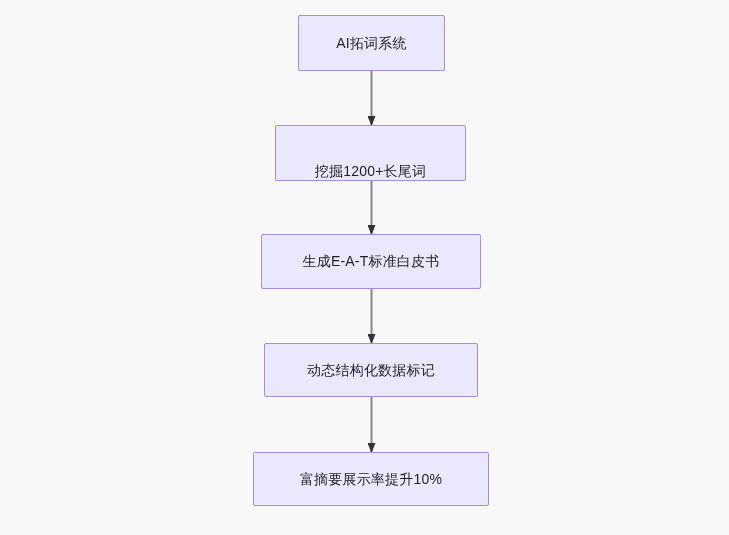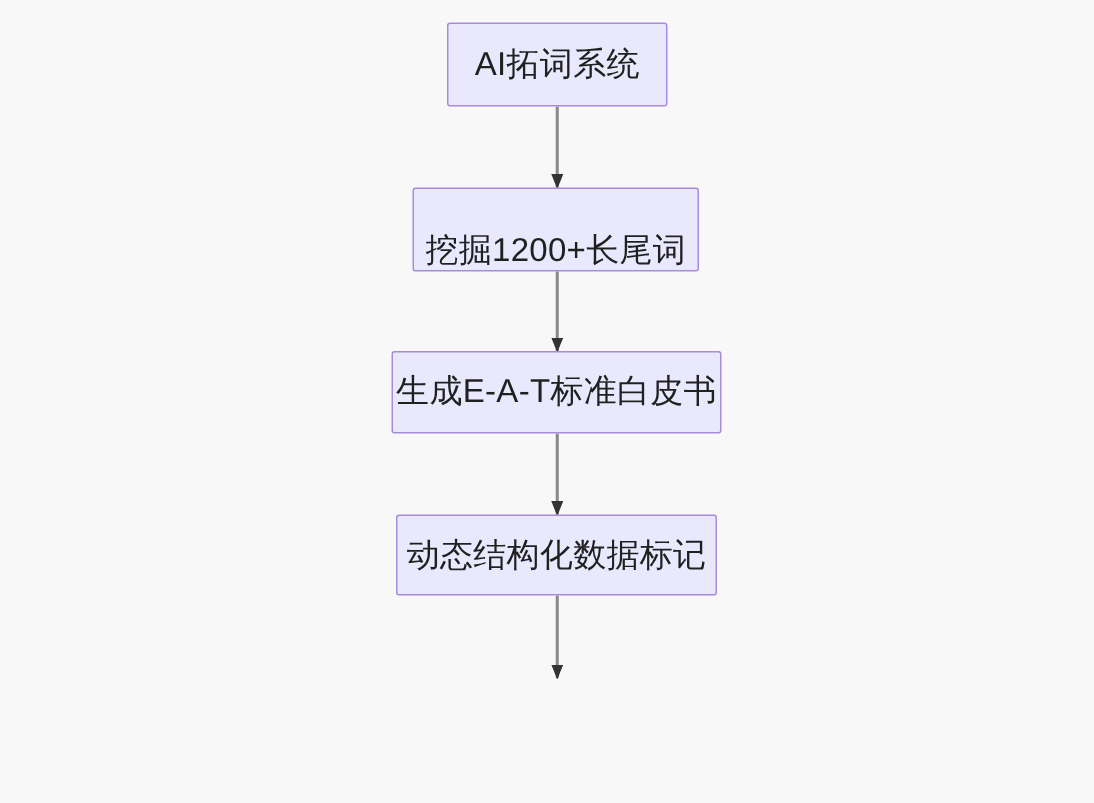--- a/index.html
+++ b/index.html
@@ -22,21 +22,21 @@
     position: absolute;
     box-sizing: border-box;
     background: #eae8fd;
     border: 1.4px solid #a88cdc;
     border-radius: 2px;
     display: flex;
     align-items: center;
     justify-content: center;
   }
   .node-label {
-    font-size: 22px;
+    font-size: 14px;
     line-height: 1.2;
     color: #1f2020;
     letter-spacing: 0.2px;
     white-space: nowrap;
     -webkit-font-smoothing: antialiased;
   }
   .edge {
     position: absolute;
     left: 0;
     top: 0;
@@ -77,14 +77,17 @@
   </div>
 
   <div class="node" id="node-2">
     <span class="node-label">生成E-A-T标准白皮书</span>
   </div>
 
   <div class="node" id="node-3">
     <span class="node-label">动态结构化数据标记</span>
   </div>
 
+  <div class="node" id="node-4">
+    <span class="node-label">富摘要展示率提升10%</span>
+  </div>
 
 </div>
 
 </body></html>

